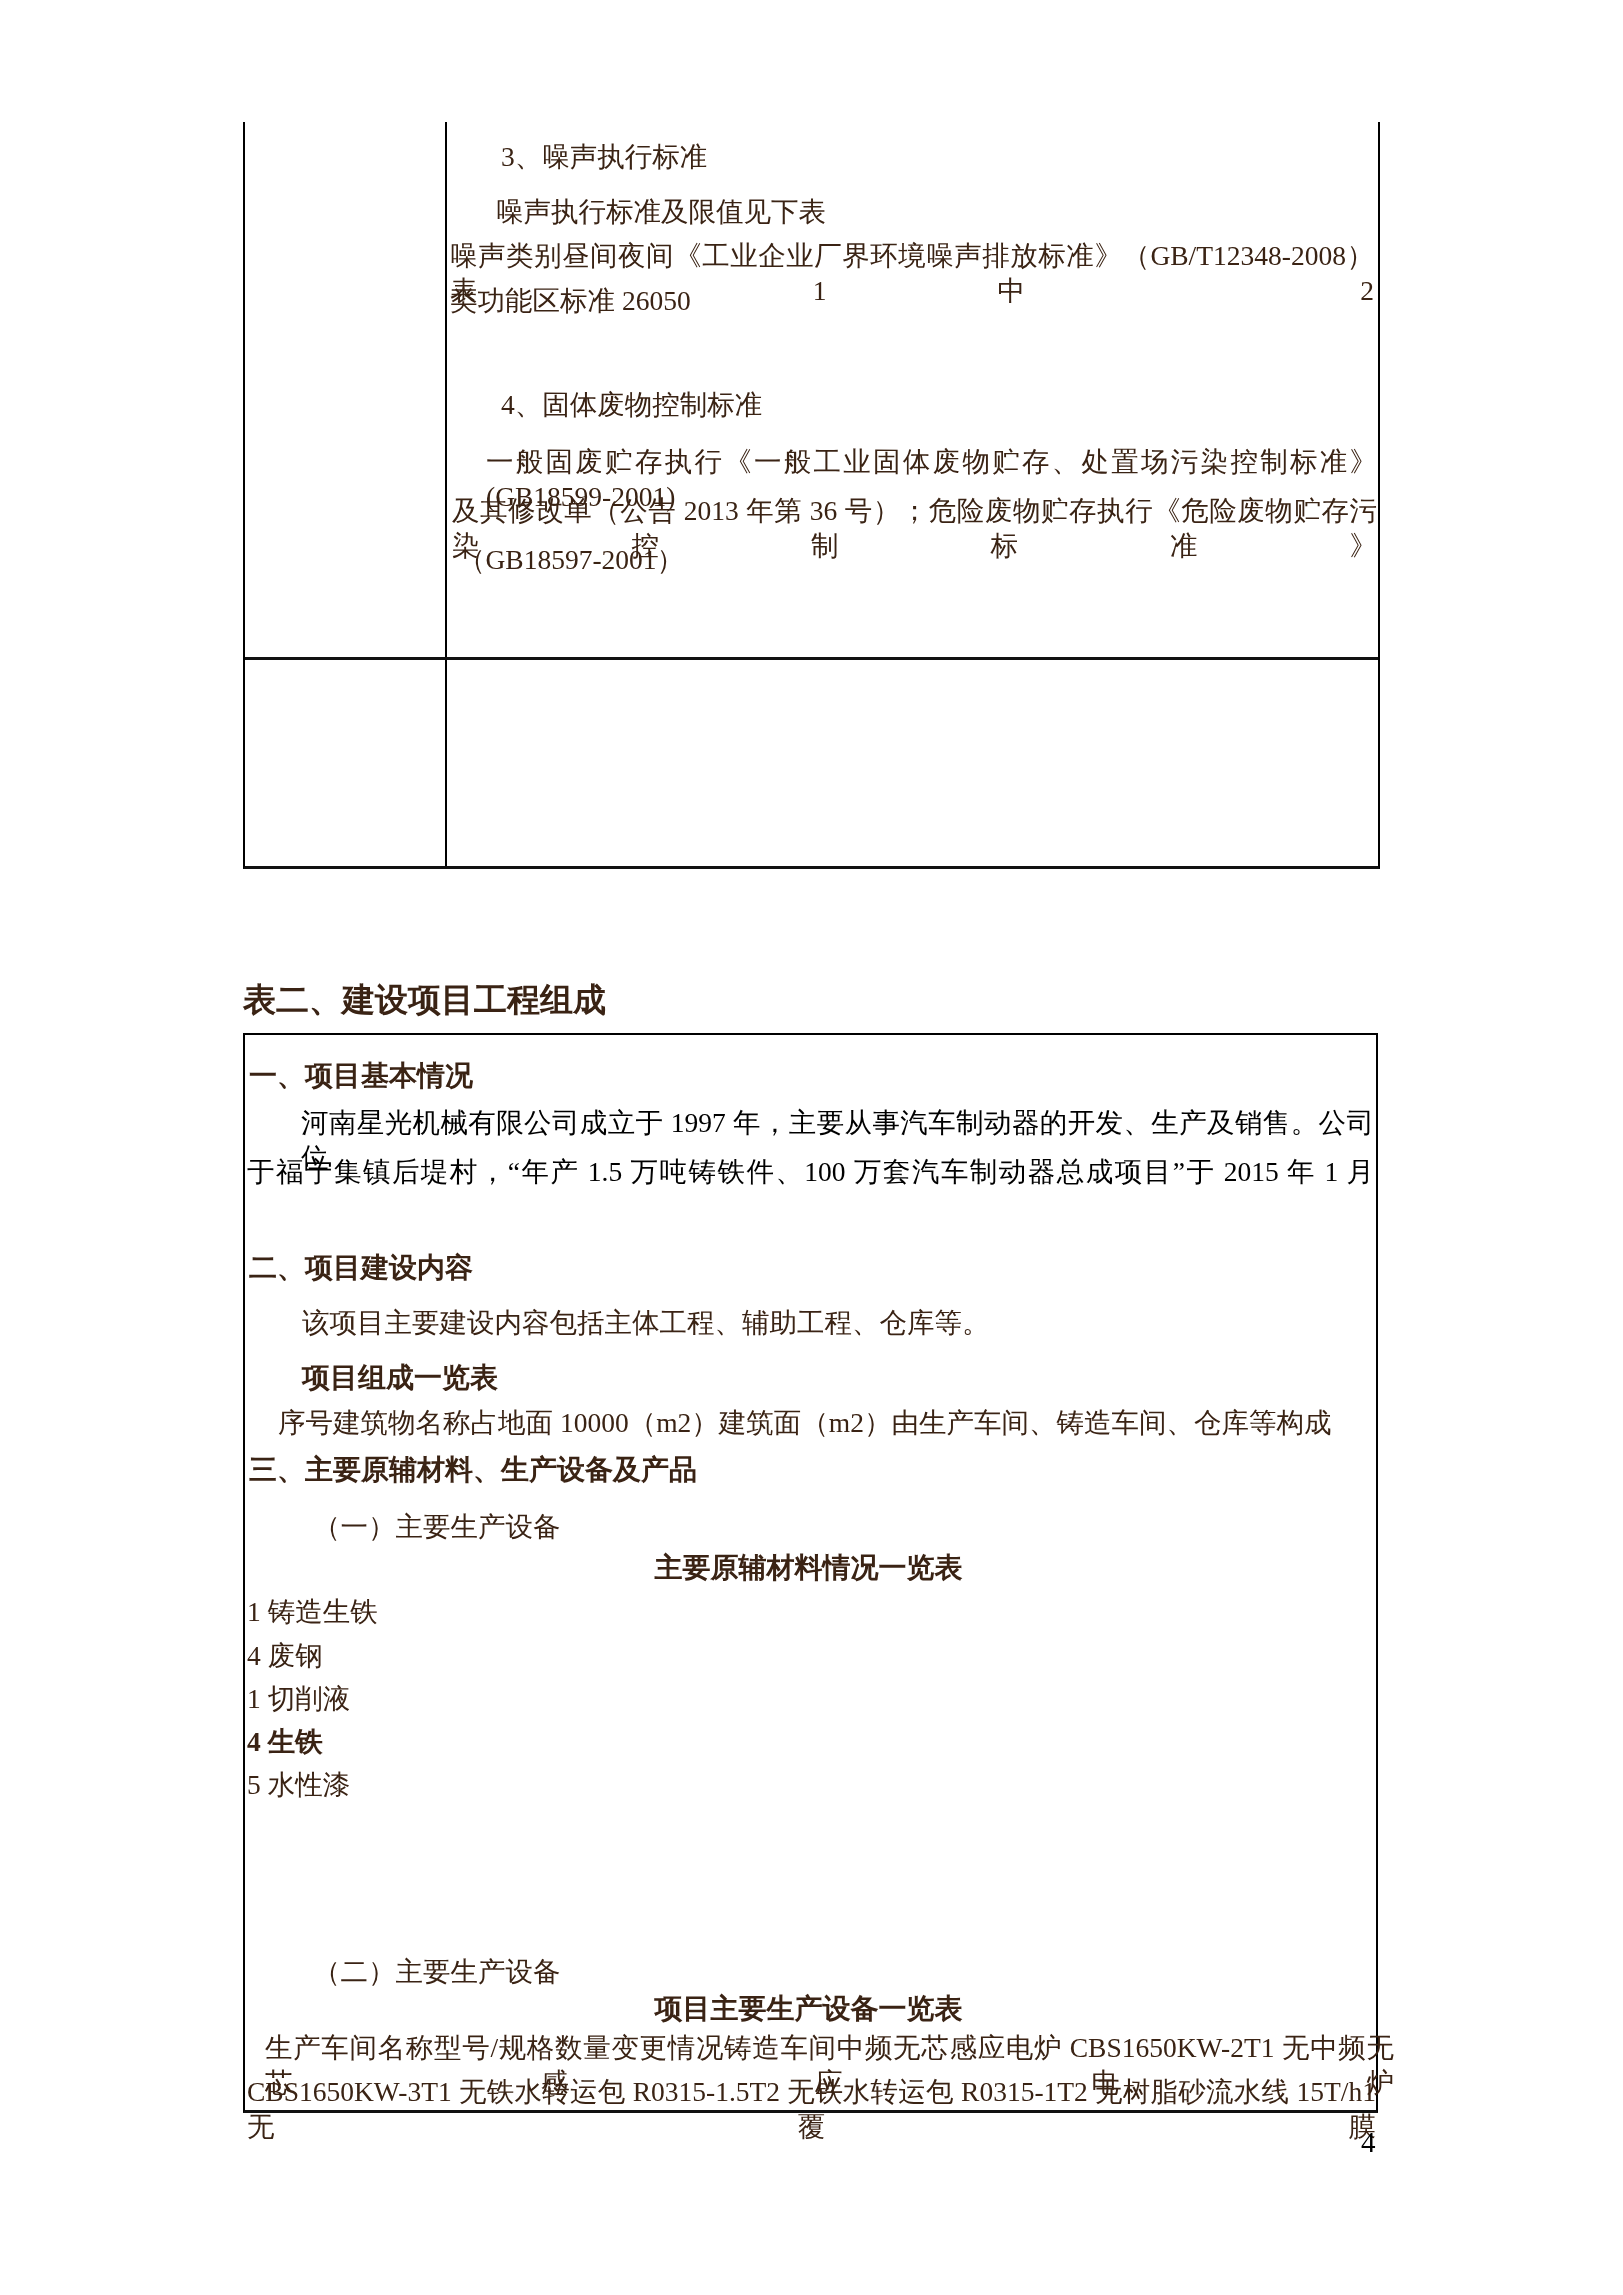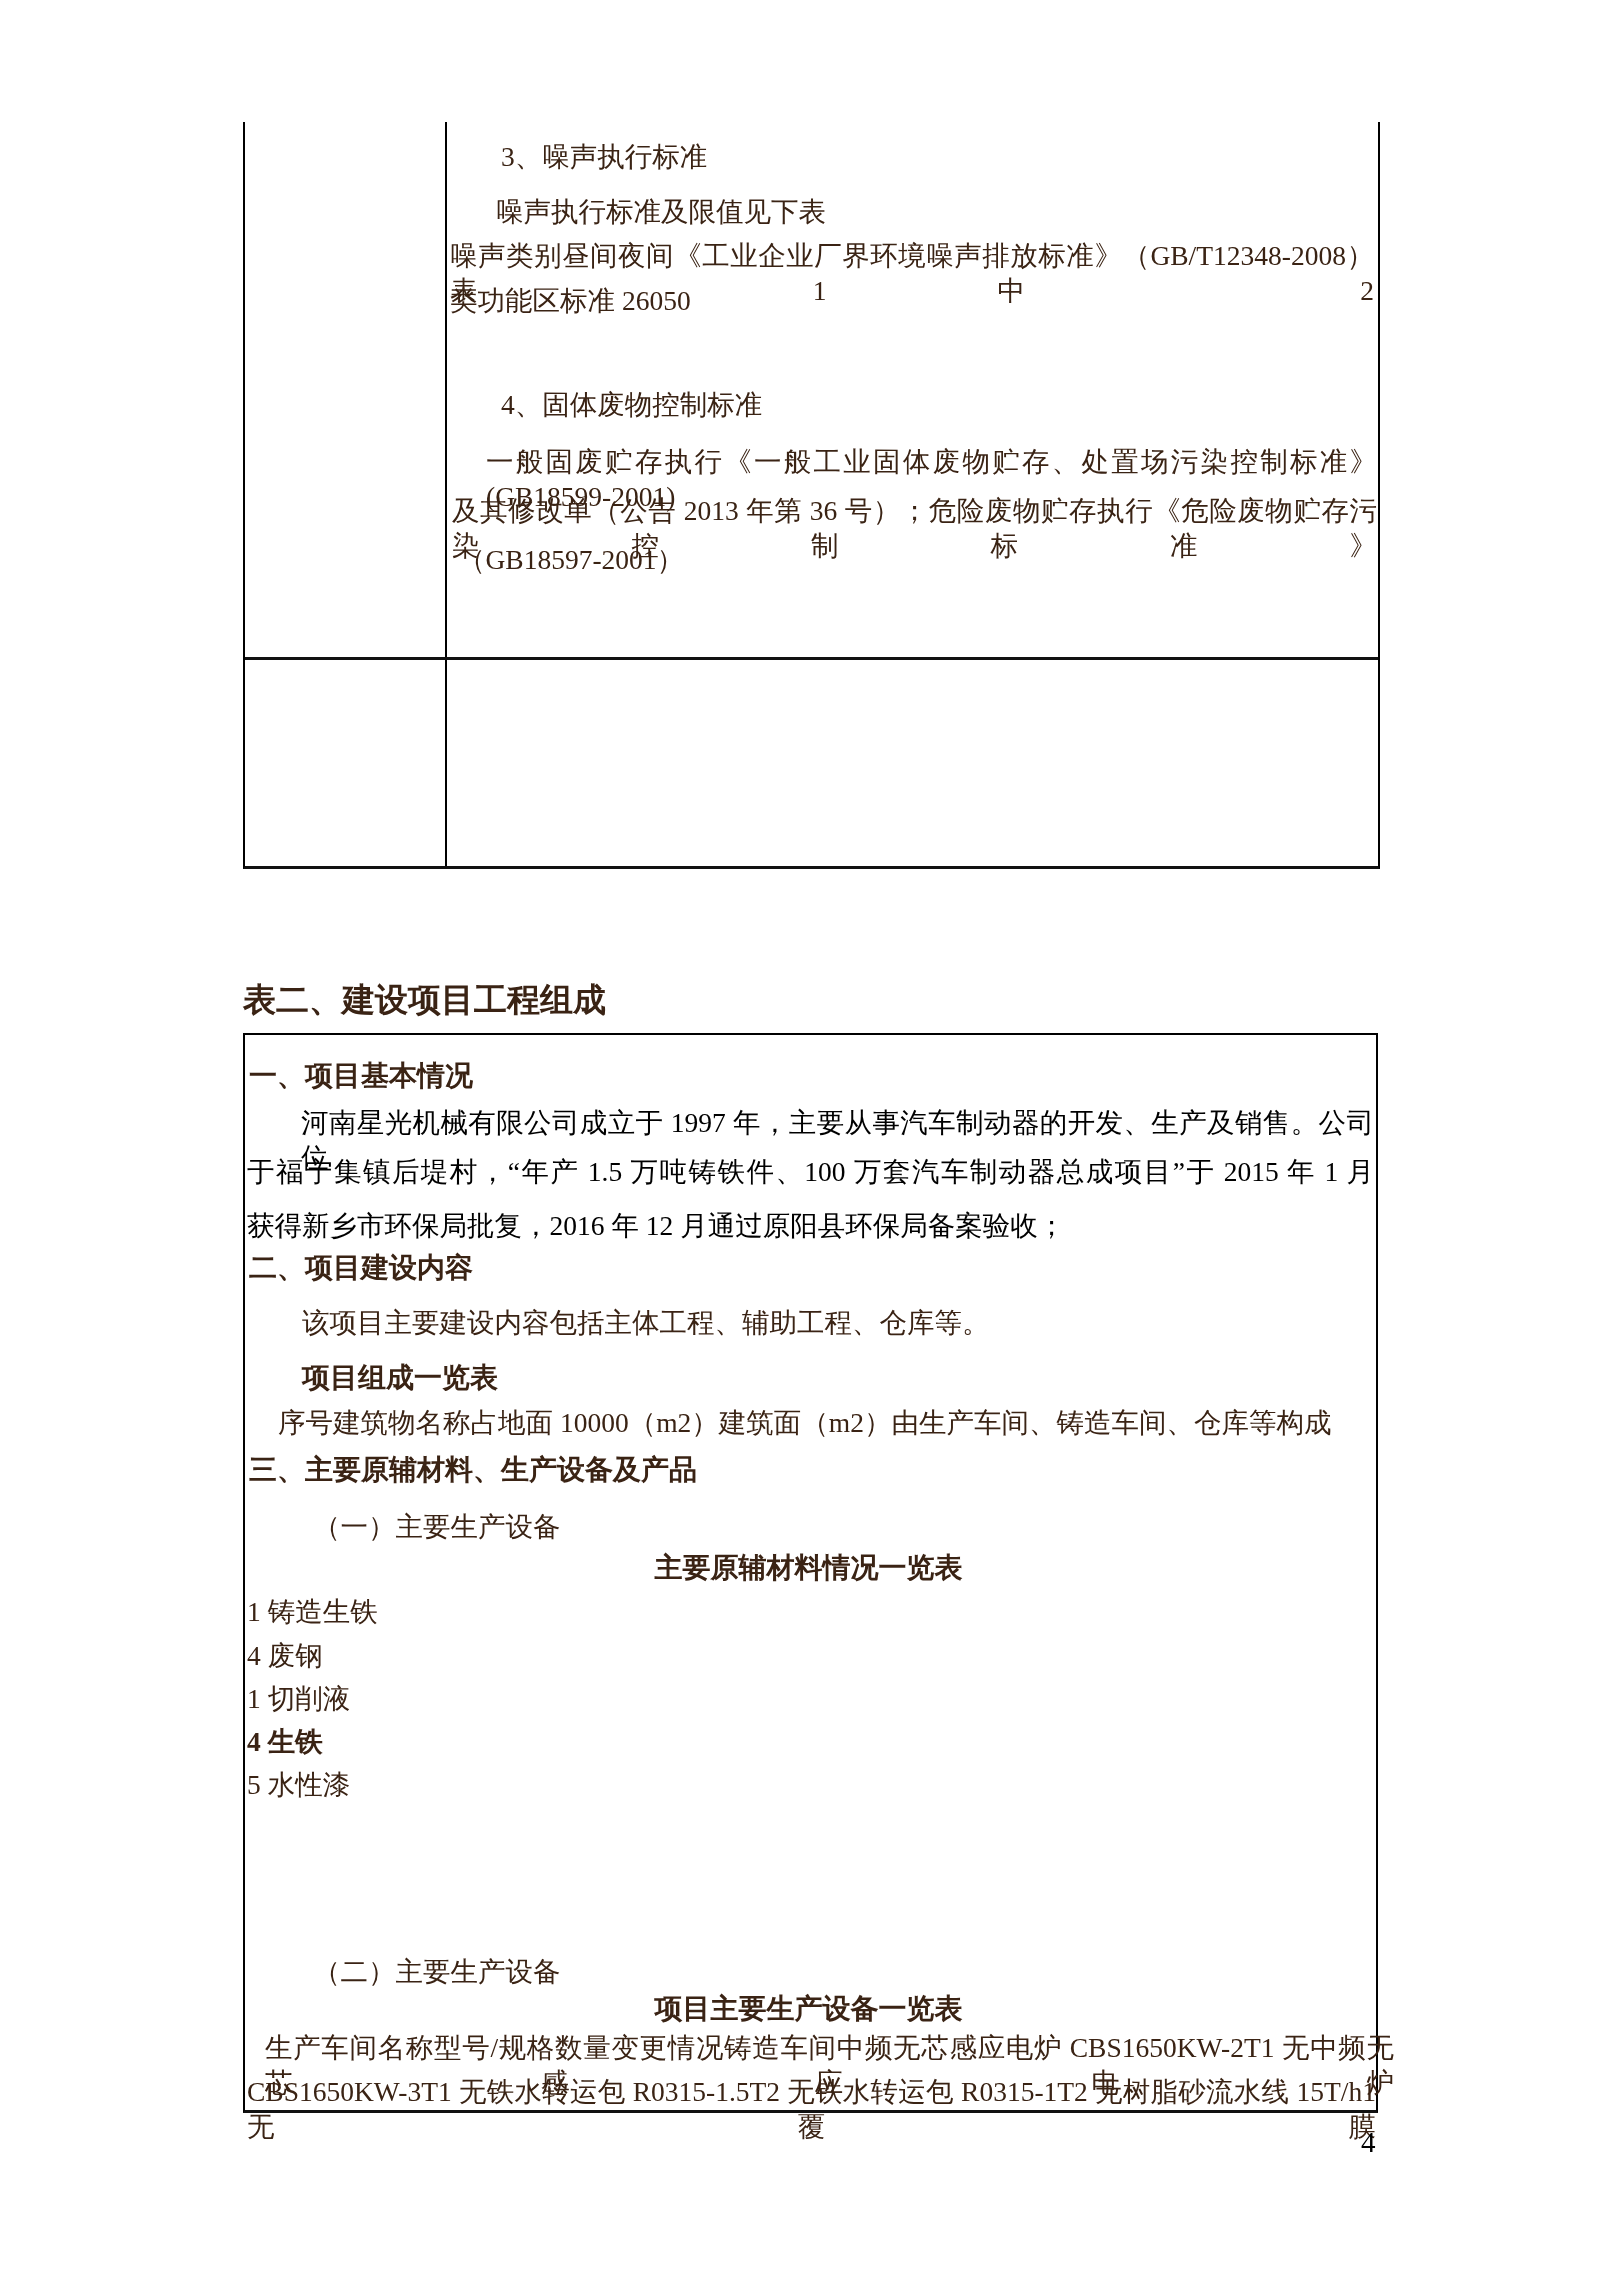--- a/index.html
+++ b/index.html
@@ -62,21 +62,20 @@
   <div class="line brown just" style="left:452px; top:493px; width:925px;">及其修改单（公告 2013 年第 36 号）；危险废物贮存执行《危险废物贮存污染控制标准》</div>
   <div class="line brown" style="left:458px; top:542px;">（GB18597-2001）</div>
 
   <div class="line hsans brown" style="left:243px; top:979px; font-size:33px; line-height:41px;">表二、建设项目工程组成</div>
 
   <div class="t2"></div>
 
   <div class="line hsans brown" style="left:249px; top:1058px; font-size:28px;">一、项目基本情况</div>
   <div class="line just" style="left:301px; top:1105px; width:1073px;">河南星光机械有限公司成立于 1997 年，主要从事汽车制动器的开发、生产及销售。公司位</div>
   <div class="line just" style="left:247px; top:1154px; width:1127px;">于福宁集镇后堤村，“年产 1.5 万吨铸铁件、100 万套汽车制动器总成项目”于 2015 年 1 月</div>
-  <div class="line" style="left:247px; top:1208px;">获得新乡市环保局批复，2016 年 12 月通过原阳县环保局备案验收；</div>
 
   <div class="line hsans brown" style="left:249px; top:1250px; font-size:28px;">二、项目建设内容</div>
   <div class="line brown" style="left:302px; top:1305px;">该项目主要建设内容包括主体工程、辅助工程、仓库等。</div>
   <div class="line hsans brown" style="left:302px; top:1360px; font-size:28px;">项目组成一览表</div>
   <div class="line brown" style="left:278px; top:1405px;">序号建筑物名称占地面 10000（m2）建筑面（m2）由生产车间、铸造车间、仓库等构成</div>
 
   <div class="line hsans brown" style="left:249px; top:1452px; font-size:28px;">三、主要原辅材料、生产设备及产品</div>
   <div class="line brown" style="left:313px; top:1509px;">（一）主要生产设备</div>
   <div class="line hsans brown center" style="left:243px; top:1550px; width:1131px; font-size:28px;">主要原辅材料情况一览表</div>
 

